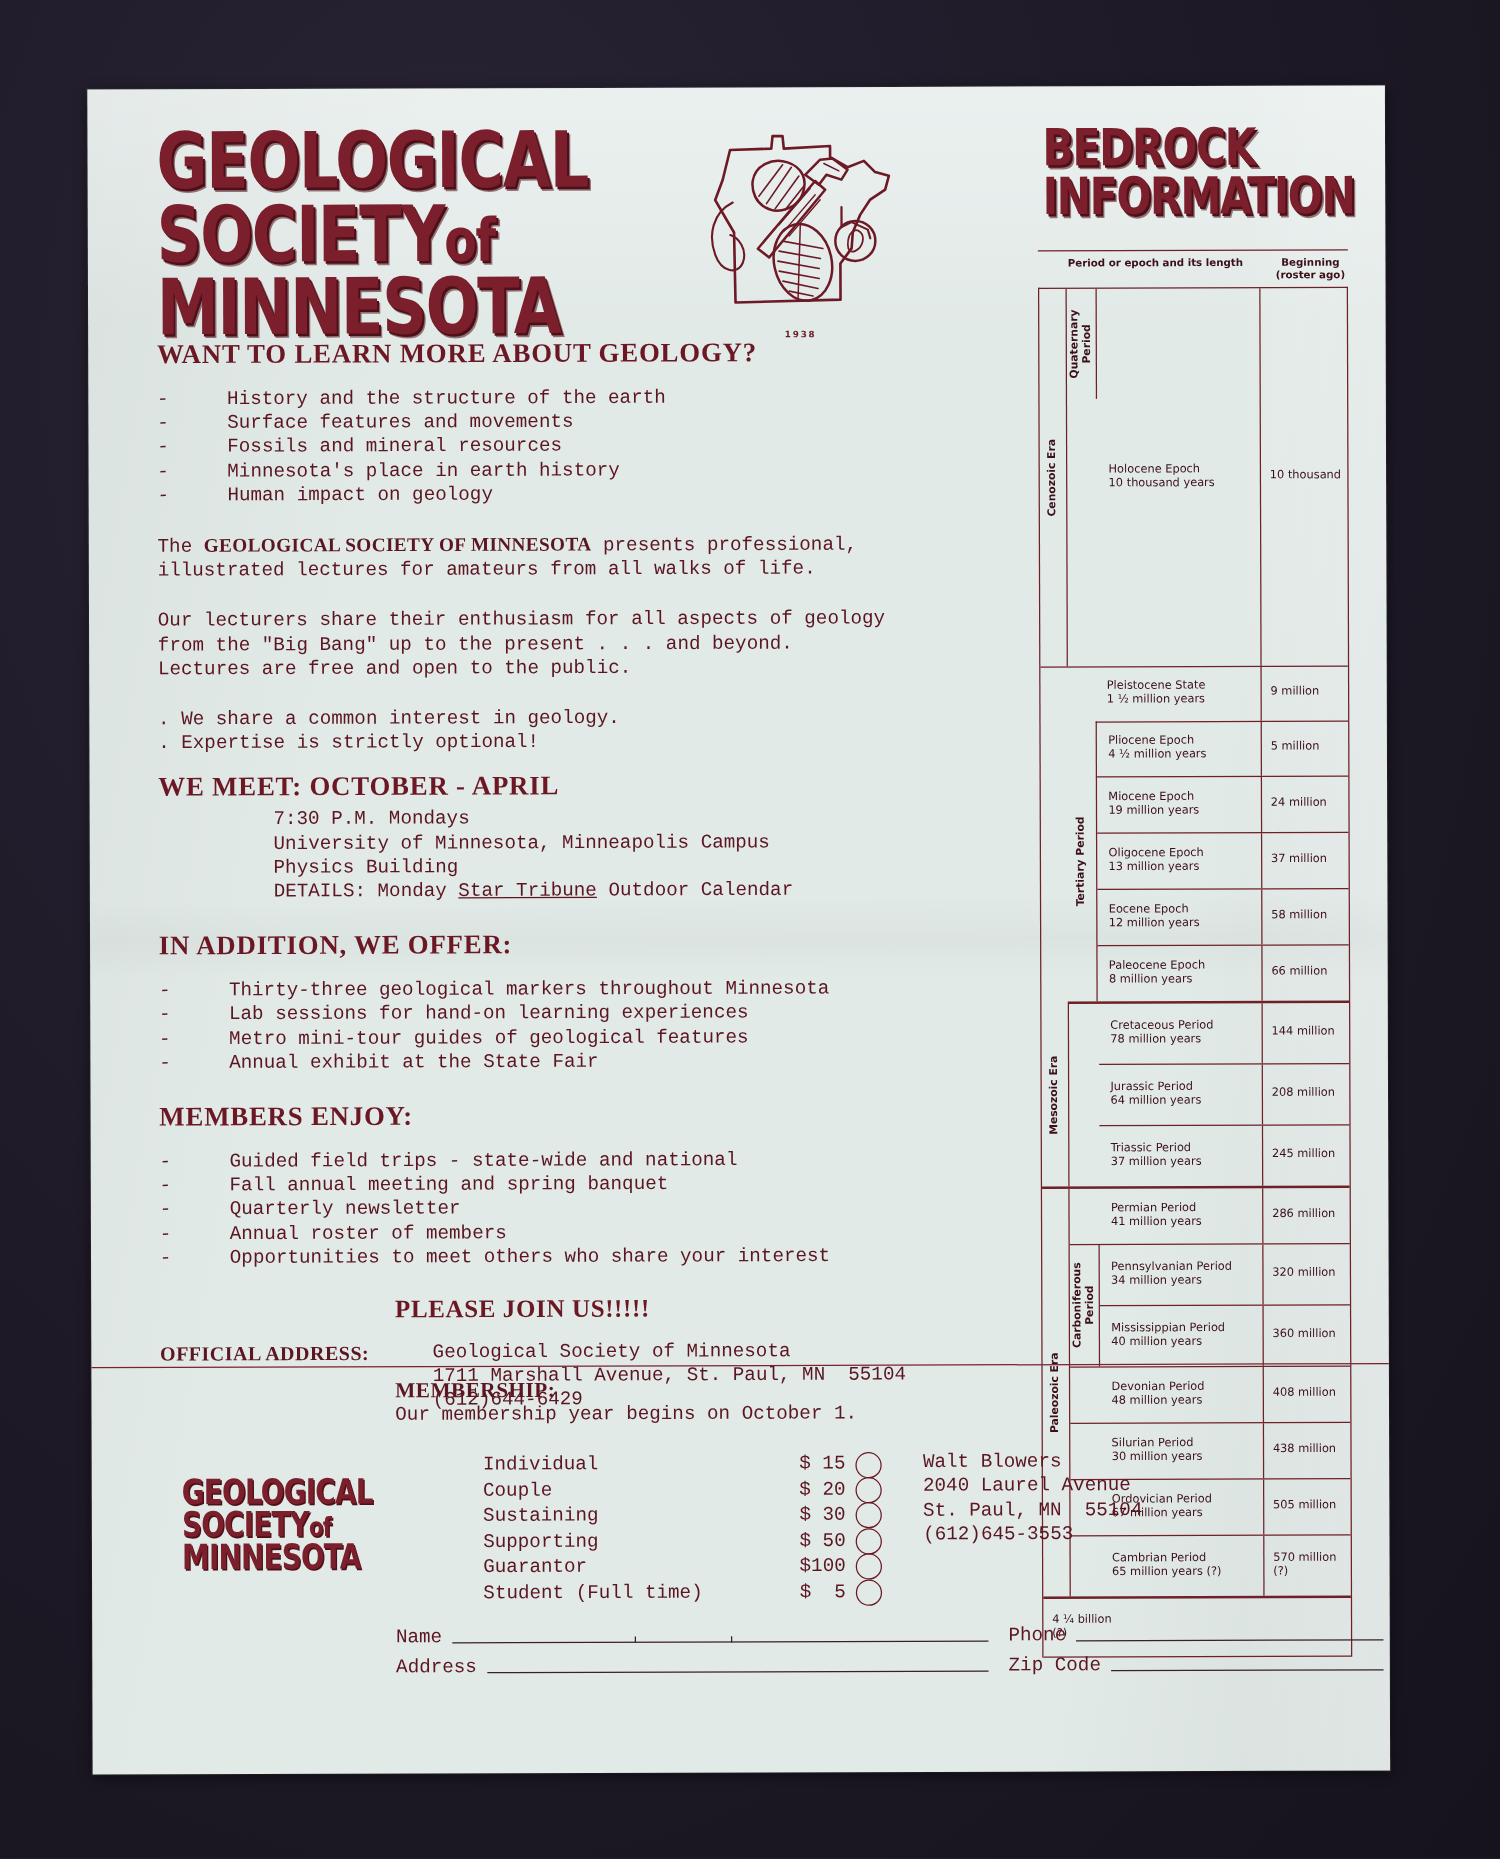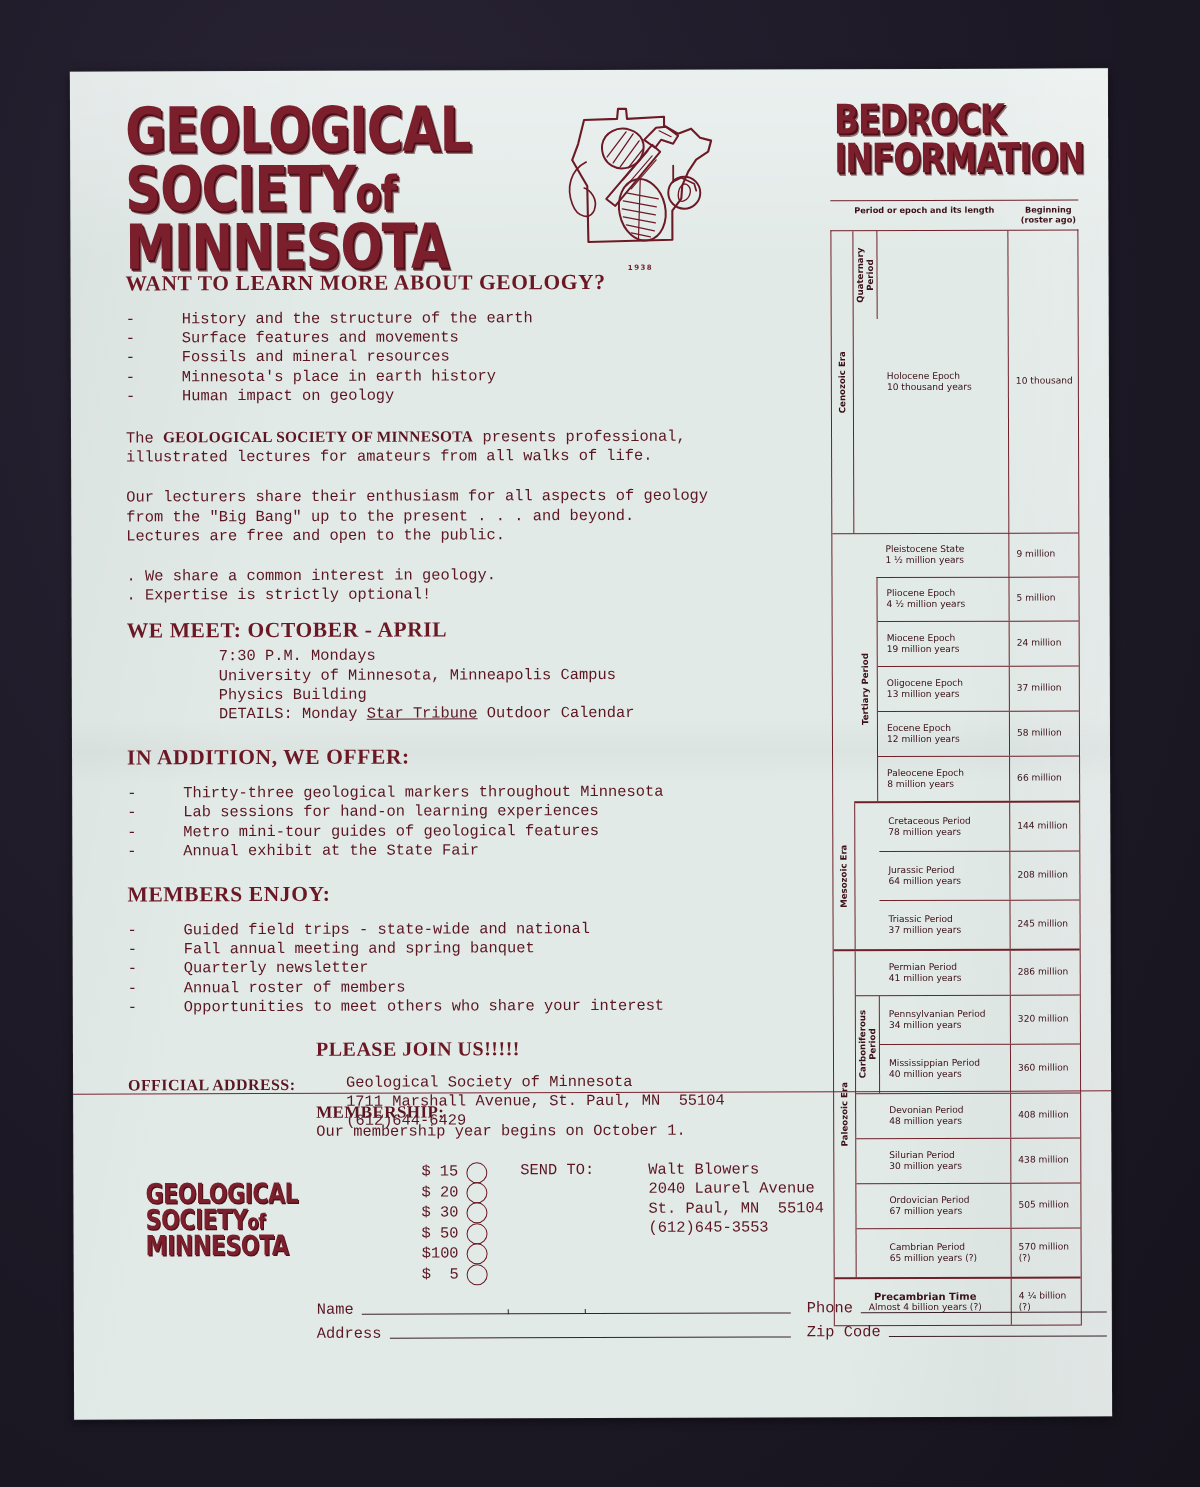--- a/index.html
+++ b/index.html
@@ -647,24 +647,20 @@
               <div class="len">65 million years (?)</div>
             </div>
             <div class="age-cell">
               <div>570 million (?)</div>
             </div>
           </div>
         </div>
       </div>
 
       <div class="gt-row" style="min-height:46px">
-        <div class="name-cell precam">
-          <div class="nm">Precambrian Time</div>
-          <div class="len">Almost 4 billion years (?)</div>
-        </div>
         <div class="age-cell">
           <div>4 ¼ billion (?)</div>
         </div>
       </div>
 
     </div>
   </div>
 
   <div class="divider pad"></div>
 
@@ -673,40 +669,47 @@
     <div class="logo-line ls2"><span>SOCIETY</span><span class="logo-of">of</span></div>
     <div class="logo-line ls3">MINNESOTA</div>
   </div>
 
   <div class="coupon pad">
     <div class="mem-h">MEMBERSHIP:</div>
     <div class="tw" style="font-size:15.4px">Our membership year begins on October 1.</div>
 
     <div class="tiers">
       <div style="width:70px; flex:none"></div>
+      <div class="tier-names">
+        <div class="tw tier-line">Individual</div>
+        <div class="tw tier-line">Couple</div>
+        <div class="tw tier-line">Sustaining</div>
+        <div class="tw tier-line">Supporting</div>
+        <div class="tw tier-line">Guarantor</div>
+        <div class="tw tier-line">Student (Full time)</div>
+      </div>
       <div class="tier-prices">
         <div class="tw tier-line">$ 15</div>
         <div class="tw tier-line">$ 20</div>
         <div class="tw tier-line">$ 30</div>
         <div class="tw tier-line">$ 50</div>
         <div class="tw tier-line">$100</div>
         <div class="tw tier-line">$  5</div>
       </div>
       <div class="tier-circles">
         <div class="circ" style="top:1px"></div>
         <div class="circ" style="top:21px"></div>
         <div class="circ" style="top:41px"></div>
         <div class="circ" style="top:62px"></div>
         <div class="circ" style="top:82px"></div>
         <div class="circ" style="top:103px"></div>
       </div>
 
       <div class="sendto">
         <div class="sendto-row">
-          <div class="tw sendto-lab">SEND TO:</div>
           <div>
             <div class="tw">Walt Blowers</div>
             <div class="tw">2040 Laurel Avenue</div>
             <div class="tw">St. Paul, MN  55104</div>
             <div class="tw">(612)645-3553</div>
           </div>
         </div>
       </div>
     </div>
   </div>

